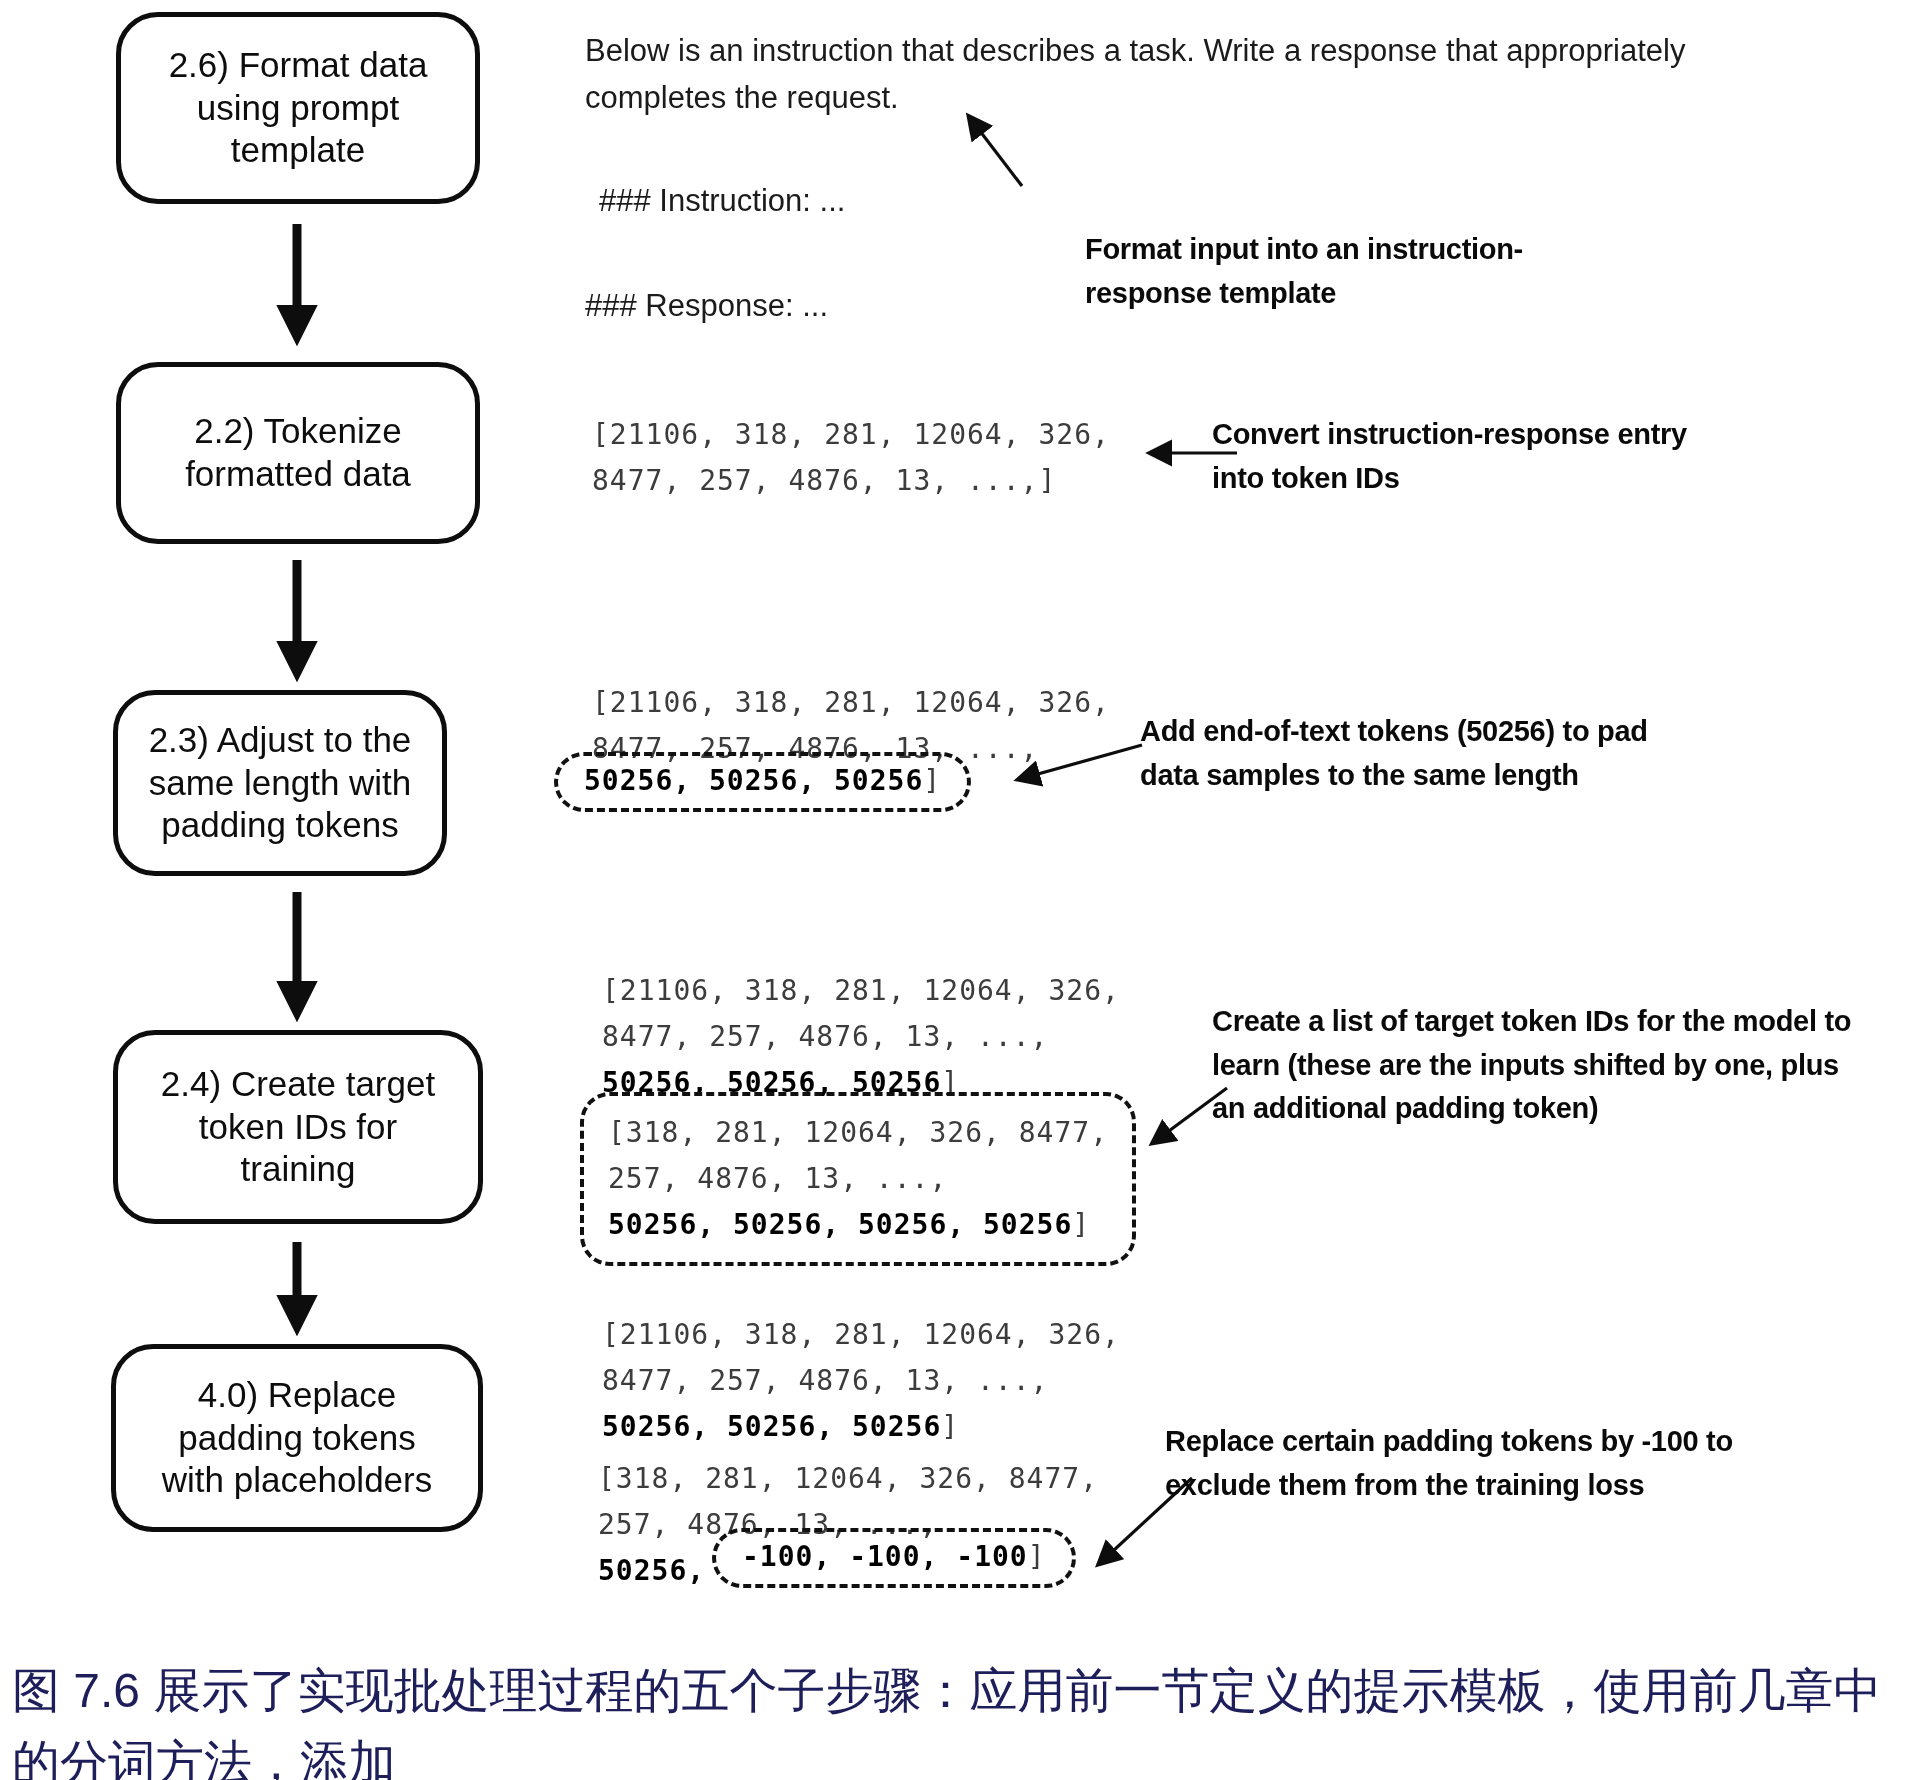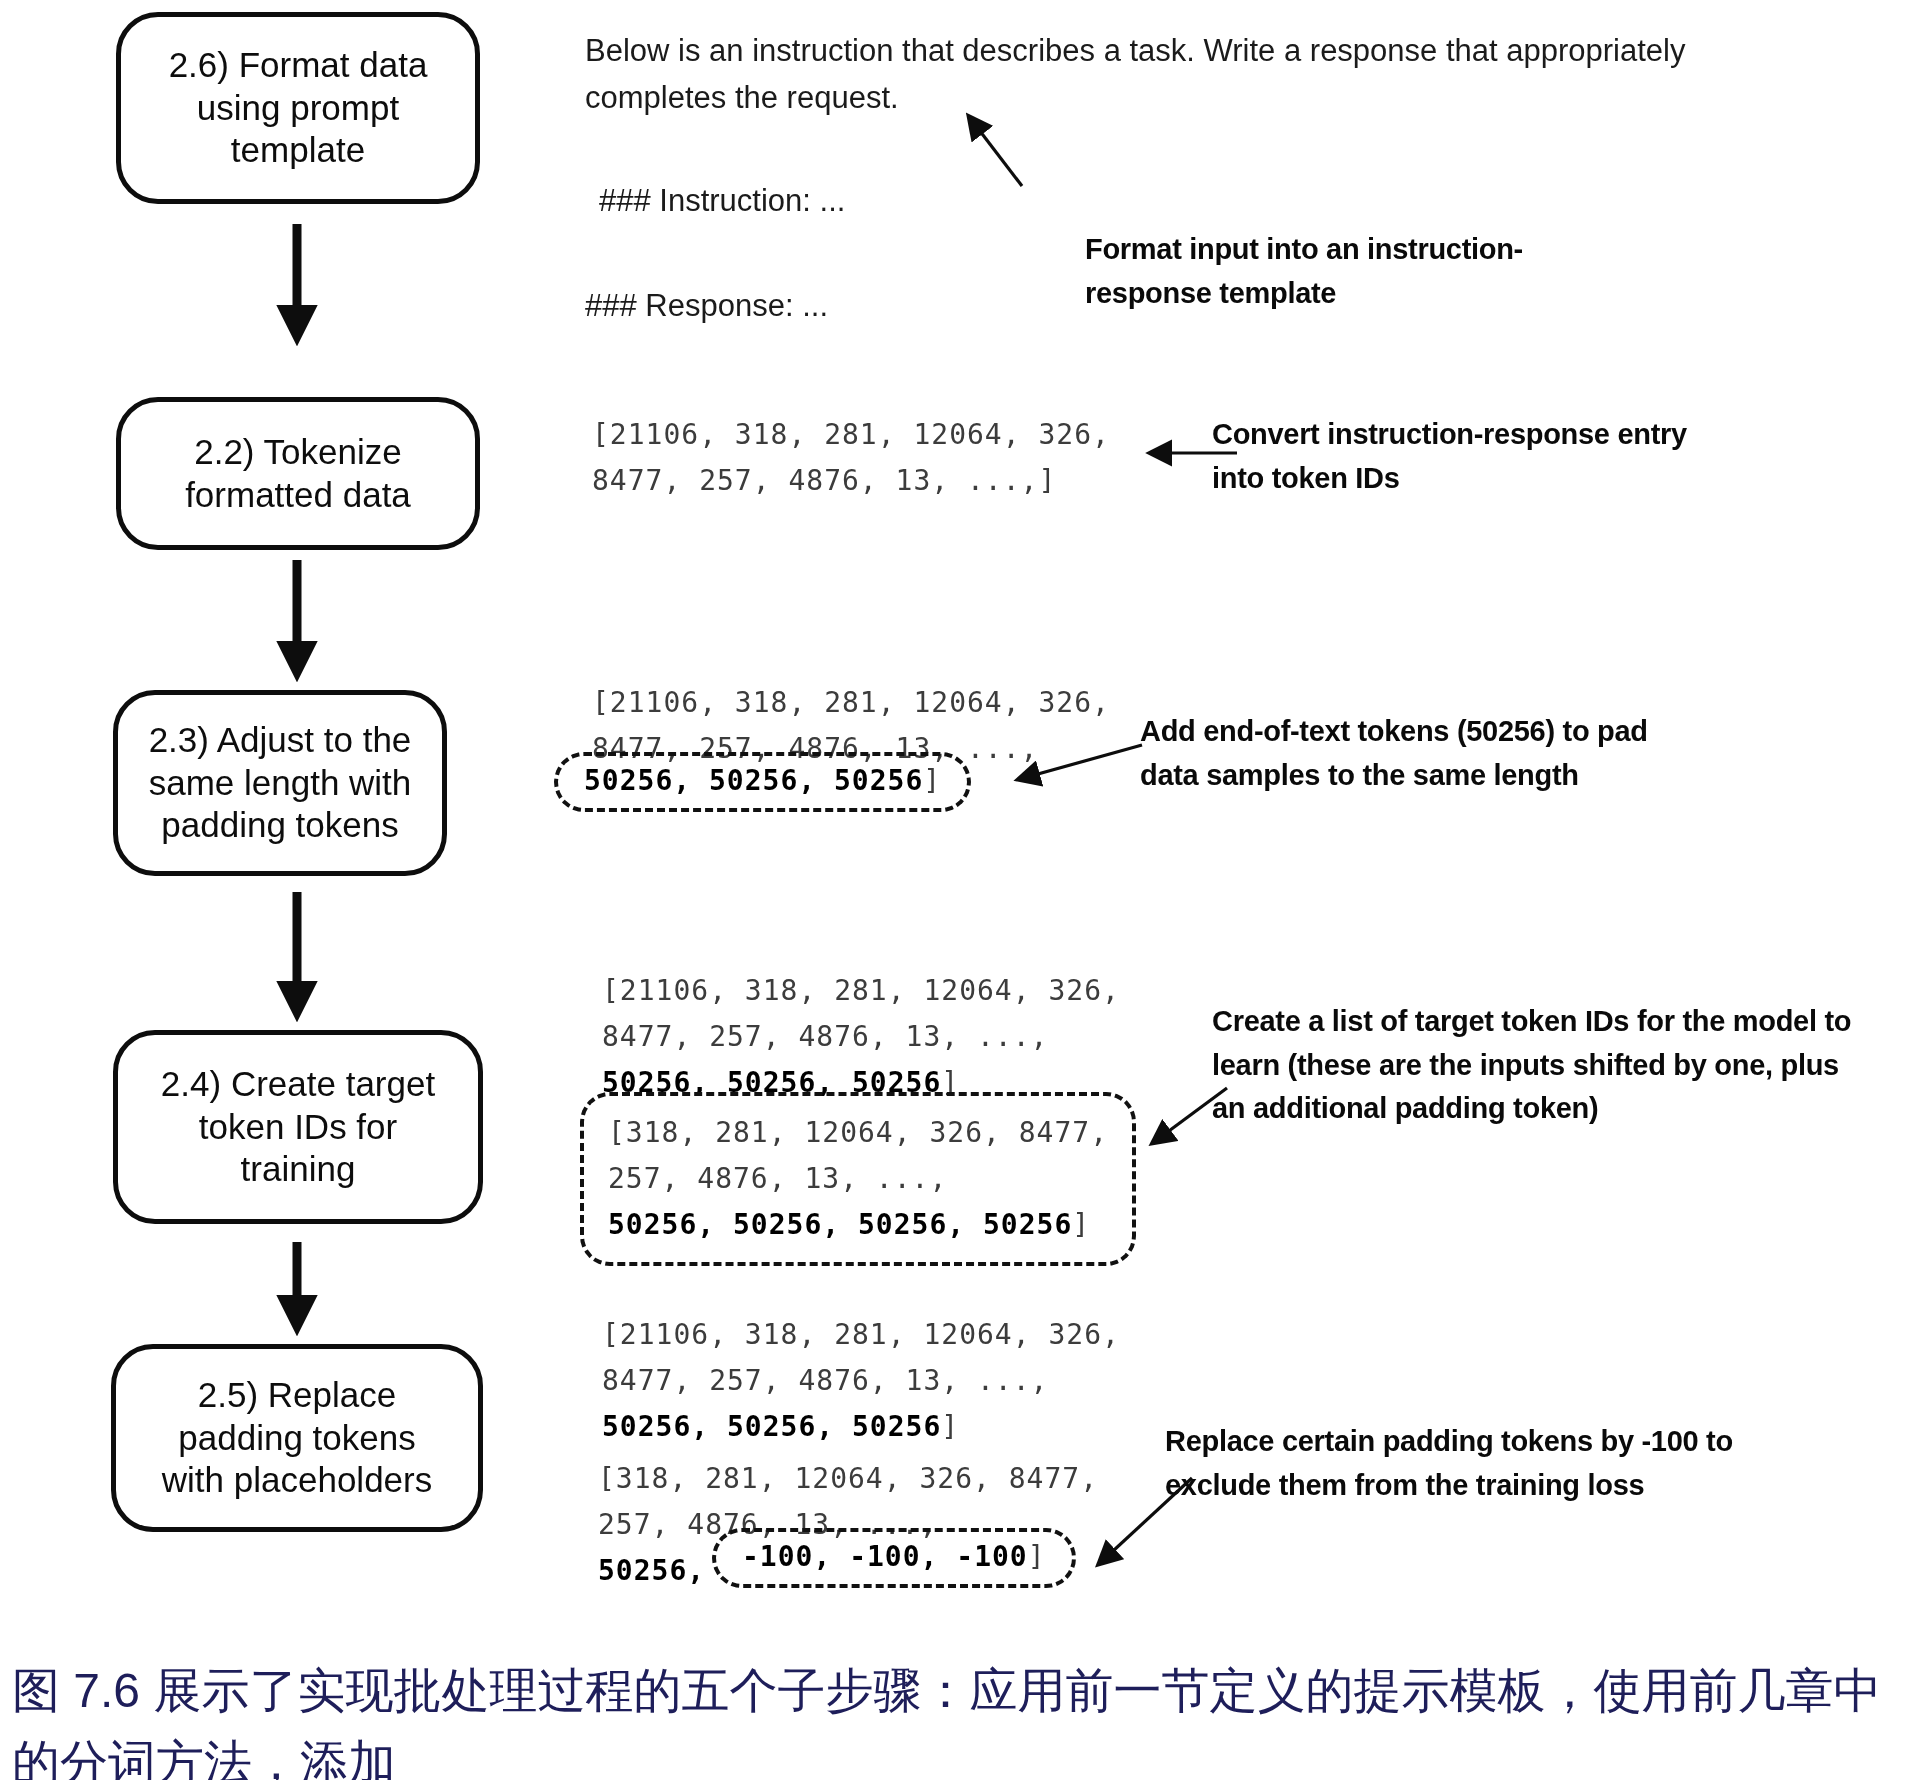--- a/index.html
+++ b/index.html
@@ -124,29 +124,29 @@
     <path d="M1022 186 L970 118" stroke="#0d0d0d" stroke-width="3.2" fill="none" marker-end="url(#headSmall)"></path>
     <path d="M1237 453 L1152 453" stroke="#0d0d0d" stroke-width="3.2" fill="none" marker-end="url(#headSmall)"></path>
     <path d="M1142 745 L1020 779" stroke="#0d0d0d" stroke-width="3.2" fill="none" marker-end="url(#headSmall)"></path>
     <path d="M1227 1088 L1154 1142" stroke="#0d0d0d" stroke-width="3.2" fill="none" marker-end="url(#headSmall)"></path>
     <path d="M1192 1478 L1100 1563" stroke="#0d0d0d" stroke-width="3.2" fill="none" marker-end="url(#headSmall)"></path>
   </svg>
 
   <div class="step-box" style="left:116px; top:12px;  width:364px; height:192px;">2.6) Format data
 using prompt
 template</div>
-  <div class="step-box" style="left:116px; top:362px; width:364px; height:153px;margin-top:35px;">2.2) Tokenize
+  <div class="step-box" style="left:116px; top:362px; width:364px; height:182px;">2.2) Tokenize
 formatted data</div>
   <div class="step-box" style="left:113px; top:690px; width:334px; height:186px;">2.3) Adjust to the
 same length with
 padding tokens</div>
   <div class="step-box" style="left:113px; top:1030px; width:370px; height:194px;">2.4) Create target
 token IDs for
 training</div>
-  <div class="step-box" style="left:111px; top:1344px; width:372px; height:188px;">2.5) Replace
+  <div class="step-box" style="left:111px; top:1344px; width:372px; height:188px;">4.0) Replace
 padding tokens
 with placeholders</div>
 
   <div class="sans-text" style="left:585px; top:28px; width:1260px;">Below is an instruction that describes a task. Write a response that appropriately
 completes the request.</div>
   <div class="sans-text" style="left:585px; top:178px;margin-left:14px;">### Instruction: ...</div>
   <div class="sans-text" style="left:585px; top:283px;">### Response: ...</div>
 
   <div class="mono-block" style="left:592px; top:412px;"><span>[21106, 318, 281, 12064, 326,</span><br><span>8477, 257, 4876, 13, ...,]</span></div>
 

